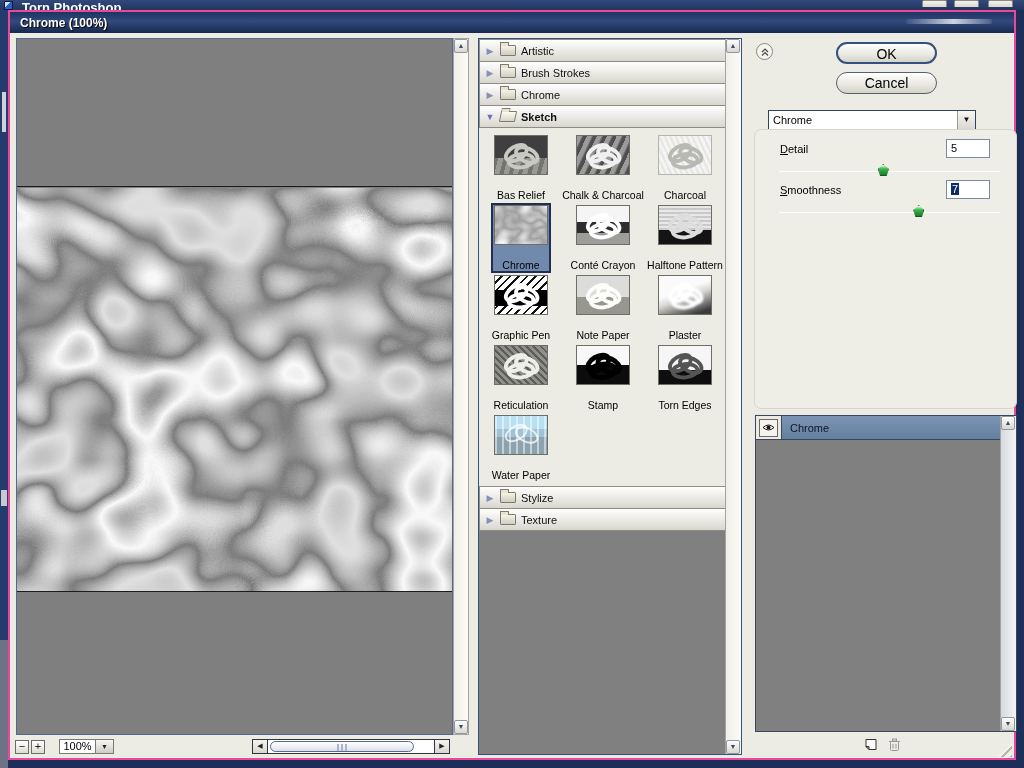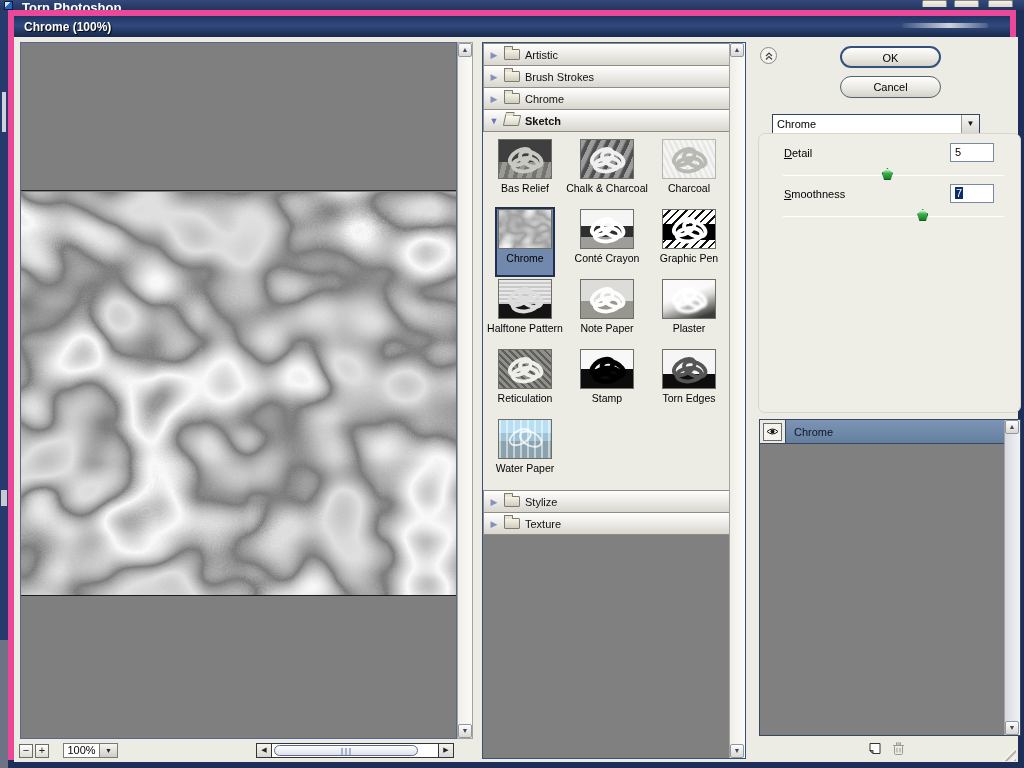--- a/index.html
+++ b/index.html
@@ -13,21 +13,21 @@
     background:linear-gradient(135deg,#cfe3ff 0 40%,#2a62c9 40%); border:1px solid #0e1c3a; }
   .win-btn-frag { position:absolute; top:0; width:25px; height:7px; background:linear-gradient(#f4f2ec,#d9d6cf);
     border:1px solid #8a8880; border-bottom:none; border-radius:2px 2px 0 0; }
   .parent-left { position:absolute; left:0; top:10px; width:8px; height:758px; background:#263a6d; }
   .pl-frag1 { position:absolute; left:2px; top:82px; width:4px; height:40px; background:#cdd2dd; }
   .pl-frag2 { position:absolute; left:1px; top:480px; width:6px; height:16px; background:#c6c9d4; }
   .pl-frag3 { position:absolute; left:0; top:630px; width:8px; height:128px; background:#6d7385; }
 
   
   .dialog { position:absolute; left:8px; top:10px; width:1008px; height:750px;
-    border:6px solid #ec4899; background:#ecebe4; }
+    border:2px solid #ec4899; background:#ecebe4; }
   .titlebar { height:21px; background:linear-gradient(180deg,#1e3563,#31497c 45%,#17294d);
     display:flex; align-items:center; position:relative; }
   .titlebar .title { color:#fff; font-weight:bold; font-size:12px; padding-left:10px; text-shadow:1px 1px 1px #000; }
   .title-streak { position:absolute; right:22px; top:7px; width:86px; height:5px; border-radius:2px;
     background:linear-gradient(90deg,rgba(255,255,255,.06),#cfd4de 55%,rgba(255,255,255,.12)); }
   .dlg-body { position:relative; width:1004px; height:725px; background:#ecebe4; }
 
   
   .preview { position:absolute; left:6px; top:5px; width:437px; height:697px;
     border:1px solid #56688e; background:#7f7f7f; overflow:hidden; }
@@ -74,21 +74,21 @@
   .folder { width:16px; height:11px; position:relative; background:linear-gradient(#f7f4e6,#cfccc0);
     border:1px solid #7d7b6e; border-radius:0 1px 1px 1px; }
   .folder::before { content:""; position:absolute; left:-1px; top:-4px; width:7px; height:3px;
     background:#e8e4d4; border:1px solid #7d7b6e; border-bottom:none; border-radius:1px 1px 0 0; }
   .cat-row.expanded .folder { transform:skewX(-12deg); background:linear-gradient(#fdfbf0,#d8d5c8); }
   .cat-label { font-size:11px; color:#111; }
   .cat-row.expanded .cat-label { font-weight:bold; }
 
   .f-grid { background:#ecebe4; width:247px; display:grid; grid-template-columns:repeat(3,82px); padding:5px 0 4px 1px; }
   .cell { height:70px; display:flex; justify-content:center; }
-  .cellbox { display:flex; flex-direction:column; align-items:center; padding:2px 3px; }
+  .cellbox { display:flex; flex-direction:column; align-items:center; padding:2px 3px;justify-content:space-between; }
   .cellbox.selected { background:#7289ae; border:2px solid #202f52; padding:0 1px; }
   .thumb { width:54px; height:40px; border:1px solid #6e6e66; overflow:hidden; position:relative; }
   .cellbox .label { font-size:10.5px; margin-top:3px; color:#000; white-space:nowrap; }
   .knot { position:absolute; left:0; top:0; }
 
   .t-basrelief { background:linear-gradient(180deg,#3f3f3f 0 57%,transparent 57%),
      repeating-linear-gradient(105deg,#9a9a94 0 5px,#74746e 5px 9px); color:#c9c9c4; }
   .t-chalk { background:repeating-linear-gradient(115deg,#9c9c9c 0 4px,#4f4f4f 6px 9px); color:#f0f0f0; }
   .t-charcoal { background:repeating-linear-gradient(65deg,rgba(0,0,0,.06) 0 2px,transparent 2px 5px),#f4f4f2;
      color:#b9b9b4; border-color:#b5b5ad; }
@@ -108,21 +108,21 @@
   .t-tornedges { background:linear-gradient(180deg,#f6f6f6 0 62%,#0e0e0e 62%); color:#555; }
   .t-waterpaper { background:repeating-linear-gradient(90deg,rgba(255,255,255,.5) 0 2px,rgba(255,255,255,0) 2px 7px),
      linear-gradient(180deg,#b9e0f2 0 35%,#9fc3d4 35% 55%,#8aa3ae 55%); color:rgba(255,255,255,.75); }
 
   .fp-vsb { right:0; top:0; height:715px; left:auto; position:absolute; width:16px;
     background:linear-gradient(90deg,#f0eee8,#fcfbf7); border-left:1px solid #a5a39c; }
 
   
   .collapse-btn { position:absolute; left:746px; top:10px; width:17px; height:17px; border-radius:50%;
     border:1px solid #8a8880; background:#f6f4ee; display:flex; align-items:center; justify-content:center; }
-  .btn { position:absolute; left:826px; width:101px; height:22px; border-radius:11px; font-size:11px;
+  .btn { position:absolute; left:826px; width:101px; height:22px; border-radius:11px; font-size:14px;
     background:linear-gradient(#fefefe,#e8e7e0 60%,#d5d3c9); text-align:center; line-height:20px; color:#000; }
   .btn-ok { top:9px; border:2px solid #33517f; }
   .btn-cancel { top:39px; border:1px solid #55616d; }
 
   .combo { position:absolute; left:758px; top:77px; width:208px; height:21px; background:#fff;
     border:1px solid #33425f; display:flex; }
   .combo-text { flex:1; font-size:11px; line-height:19px; padding-left:4px; color:#000; }
   .combo-arrow { width:18px; background:linear-gradient(#f6f6f3,#d8d6cf); border-left:1px solid #9a9890;
     font-size:8px; text-align:center; line-height:18px; color:#111; }
 
@@ -326,45 +326,45 @@
                       <ellipse cx="33" cy="20" rx="12" ry="7" transform="rotate(25 33 20)"></ellipse>
                       <ellipse cx="27" cy="26" rx="13" ry="7" transform="rotate(-5 27 26)"></ellipse>
                     </g>
                   </svg>
                 </div>
             <div class="label">Conté Crayon</div>
               </div>
             </div>
           <div class="cell">
               <div class="cellbox">
+            <div class="thumb t-halftone">
+                  <svg class="knot" width="54" height="40" viewBox="0 0 56 42">
+                    <g fill="none" stroke="currentColor" stroke-width="4">
+                      <ellipse cx="22" cy="18" rx="12" ry="7" transform="rotate(-30 22 18)"></ellipse>
+                      <ellipse cx="33" cy="20" rx="12" ry="7" transform="rotate(25 33 20)"></ellipse>
+                      <ellipse cx="27" cy="26" rx="13" ry="7" transform="rotate(-5 27 26)"></ellipse>
+                    </g>
+                  </svg>
+                </div>
+            <div class="label">Halftone Pattern</div>
+              </div>
+            </div>
+
+          <div class="cell">
+              <div class="cellbox">
             <div class="thumb t-graphicpen">
                   <svg class="knot" width="54" height="40" viewBox="0 0 56 42">
                     <g fill="none" stroke="currentColor" stroke-width="4">
                       <ellipse cx="22" cy="18" rx="12" ry="7" transform="rotate(-30 22 18)"></ellipse>
                       <ellipse cx="33" cy="20" rx="12" ry="7" transform="rotate(25 33 20)"></ellipse>
                       <ellipse cx="27" cy="26" rx="13" ry="7" transform="rotate(-5 27 26)"></ellipse>
                     </g>
                   </svg>
                 </div>
             <div class="label">Graphic Pen</div>
-              </div>
-            </div>
-
-          <div class="cell">
-              <div class="cellbox">
-            <div class="thumb t-halftone">
-                  <svg class="knot" width="54" height="40" viewBox="0 0 56 42">
-                    <g fill="none" stroke="currentColor" stroke-width="4">
-                      <ellipse cx="22" cy="18" rx="12" ry="7" transform="rotate(-30 22 18)"></ellipse>
-                      <ellipse cx="33" cy="20" rx="12" ry="7" transform="rotate(25 33 20)"></ellipse>
-                      <ellipse cx="27" cy="26" rx="13" ry="7" transform="rotate(-5 27 26)"></ellipse>
-                    </g>
-                  </svg>
-                </div>
-            <div class="label">Halftone Pattern</div>
               </div>
             </div>
           <div class="cell">
               <div class="cellbox">
             <div class="thumb t-notepaper">
                   <svg class="knot" width="54" height="40" viewBox="0 0 56 42">
                     <g fill="none" stroke="currentColor" stroke-width="4">
                       <ellipse cx="22" cy="18" rx="12" ry="7" transform="rotate(-30 22 18)"></ellipse>
                       <ellipse cx="33" cy="20" rx="12" ry="7" transform="rotate(25 33 20)"></ellipse>
                       <ellipse cx="27" cy="26" rx="13" ry="7" transform="rotate(-5 27 26)"></ellipse>

